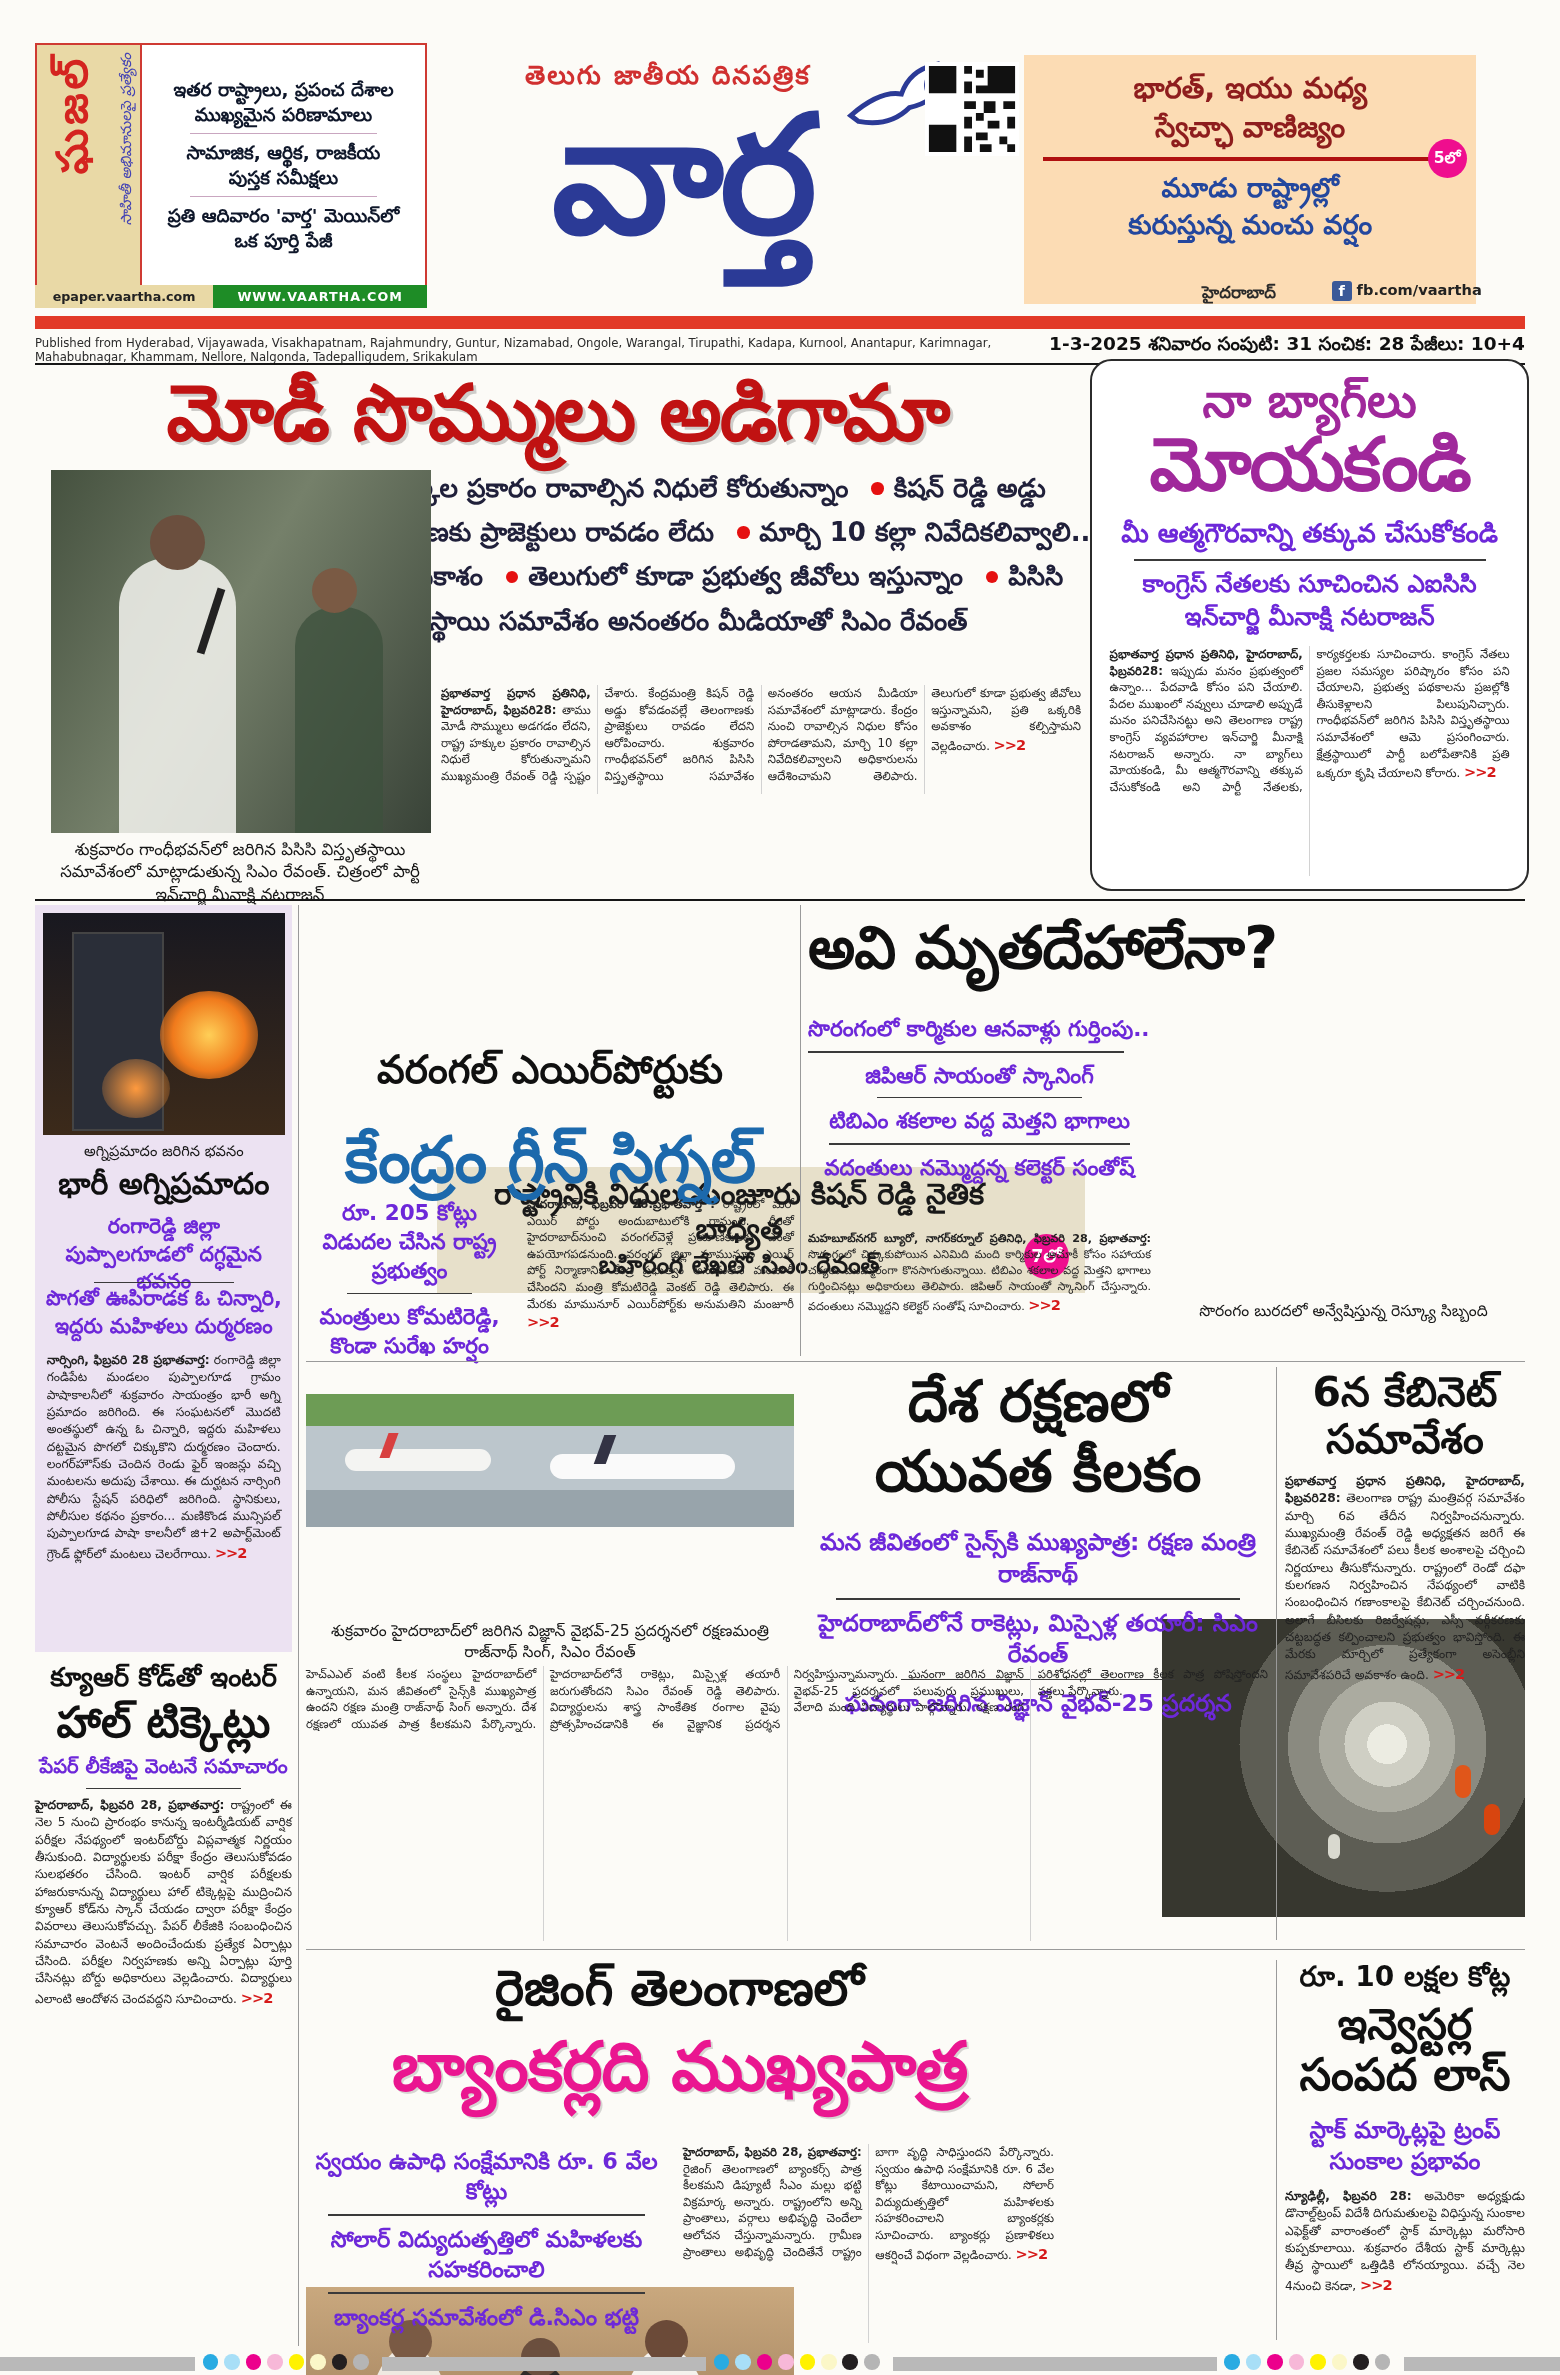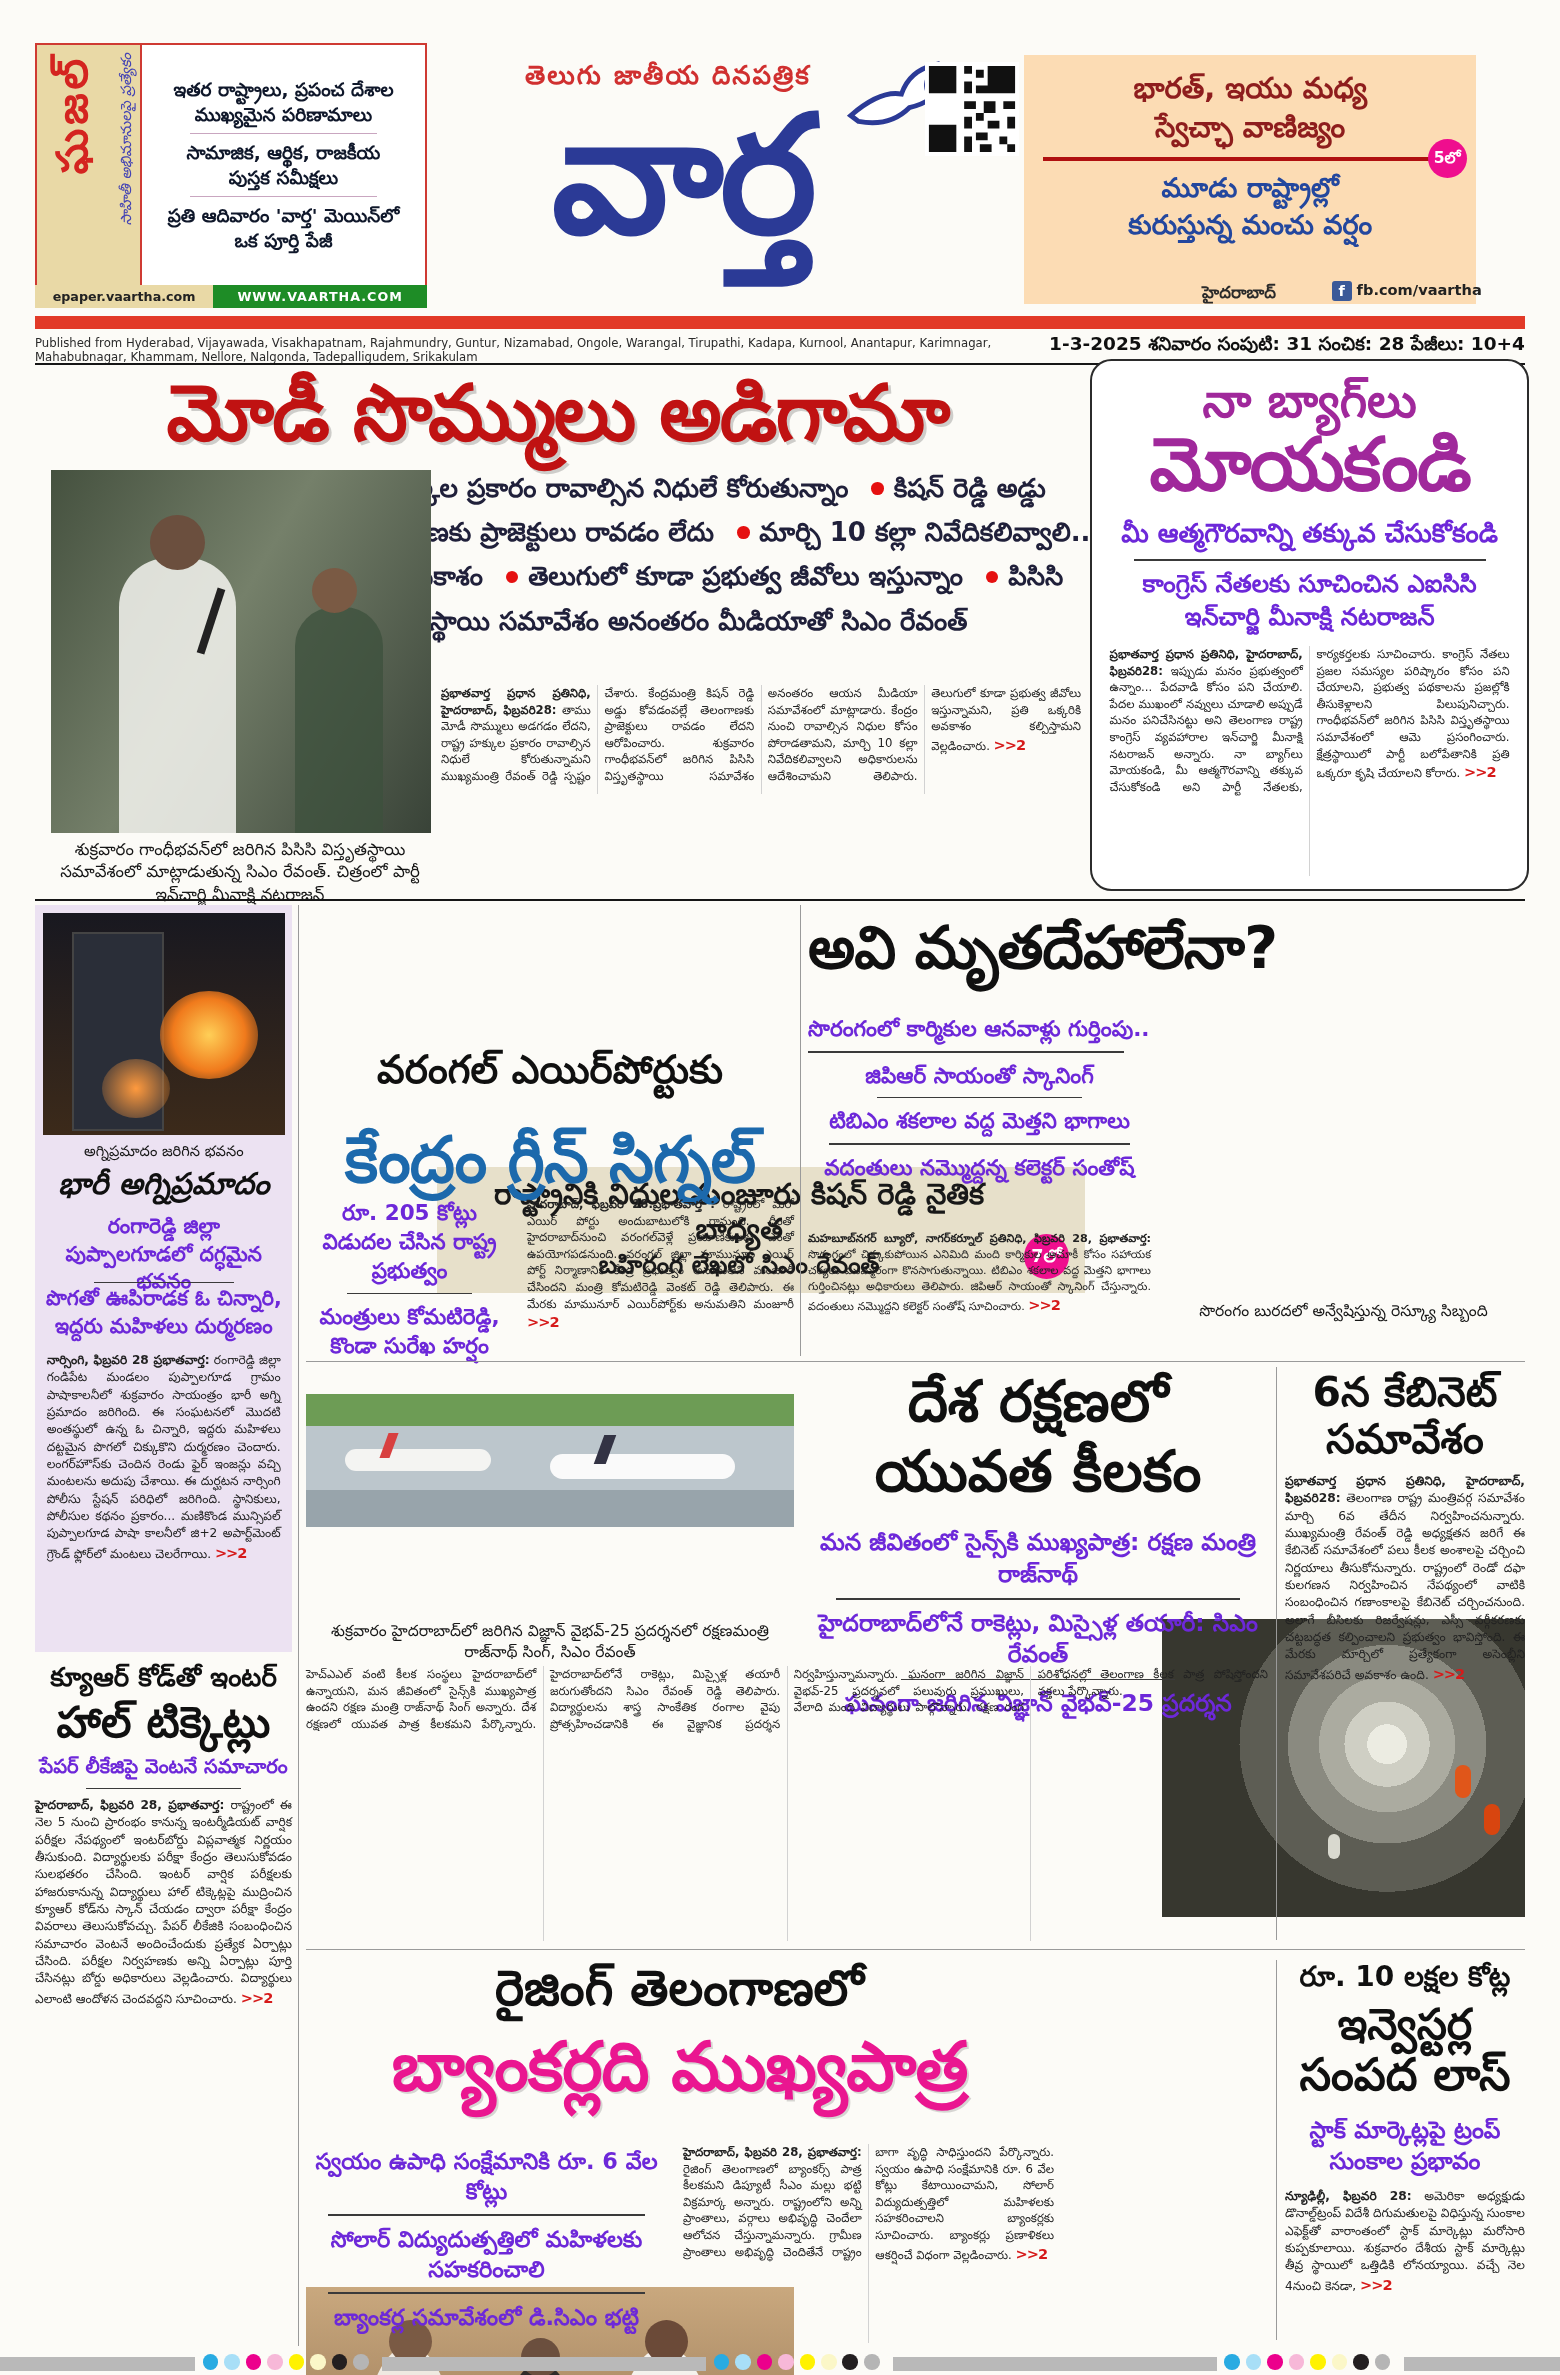--- a/index.html
+++ b/index.html
@@ -178,21 +178,21 @@
 
   <div class="abs hrule" style="left:35px;top:899px;width:1490px;"></div>
 
   <div class="abs firewrap" style="left:35px;top:905px;width:257px;height:747px;">
     <div class="ph" style="position:absolute;left:7.8px;top:7.8px;width:242px;height:222px;background:linear-gradient(#181820,#3c2a1a);">
       <div class="abs" style="left:29px;top:19.5px;width:88px;height:195px;background:#2a2e38;border:2px solid #444;"></div>
       <div class="abs" style="left:117px;top:78px;width:98px;height:88px;border-radius:50%;background:radial-gradient(circle,#ffcf57,#f07a1c 55%,rgba(200,60,10,0));"></div>
       <div class="abs" style="left:59px;top:146px;width:68px;height:59px;border-radius:50%;background:radial-gradient(circle,#ff9a3e,rgba(220,90,20,0));"></div>
     </div>
     <div class="abs cap" style="left:7.8px;top:236px;width:242px;font-size:14.6px;">అగ్నిప్రమాదం జరిగిన భవనం</div>
-    <div class="abs c h-black" style="left:3.9px;top:261px;width:250px;font-size:30px;font-style:italic;">భారీ అగ్నిప్రమాదం</div>
+    <div class="abs c h-black" style="left:3.9px;top:261px;width:250px;font-size:30px;">భారీ అగ్నిప్రమాదం</div>
     <div class="abs subh" style="left:9.8px;top:308px;width:238px;font-size:20.5px;">రంగారెడ్డి జిల్లా పుప్పాలగూడలో దగ్ధమైన భవనం</div>
     <div class="abs subrule short" style="left:59px;top:369px;width:140px;"></div>
     <div class="abs subh" style="left:9.8px;top:380px;width:238px;font-size:20.5px;">పొగతో ఊపిరాడక ఓ చిన్నారి, ఇద్దరు మహిళలు దుర్మరణం</div>
     <div class="abs body-sm j" style="left:11.7px;top:447px;width:234px;height:289px;font-size:12.2px;">
       <b>నార్సింగి, ఫిబ్రవరి 28 ప్రభాతవార్త:</b>
       <span>రంగారెడ్డి జిల్లా గండిపేట మండలం పుప్పాలగూడ గ్రామం పాషాకాలనీలో శుక్రవారం సాయంత్రం భారీ అగ్ని ప్రమాదం జరిగింది. ఈ సంఘటనలో మొదటి అంతస్థులో ఉన్న ఓ చిన్నారి, ఇద్దరు మహిళలు దట్టమైన పొగలో చిక్కుకొని దుర్మరణం చెందారు. లంగర్‌హౌస్‌కు చెందిన రెండు ఫైర్ ఇంజన్లు వచ్చి మంటలను అదుపు చేశాయి. ఈ దుర్ఘటన నార్సింగి పోలీసు స్టేషన్ పరిధిలో జరిగింది. స్థానికులు, పోలీసుల కథనం ప్రకారం... మణికొండ మున్సిపల్ పుప్పాలగూడ పాషా కాలనీలో జి+2 అపార్ట్‌మెంట్ గ్రౌండ్ ఫ్లోర్‌లో మంటలు చెలరేగాయి.</span>
       <span class="marker">&gt;&gt;2</span>
     </div>
   </div>
 

